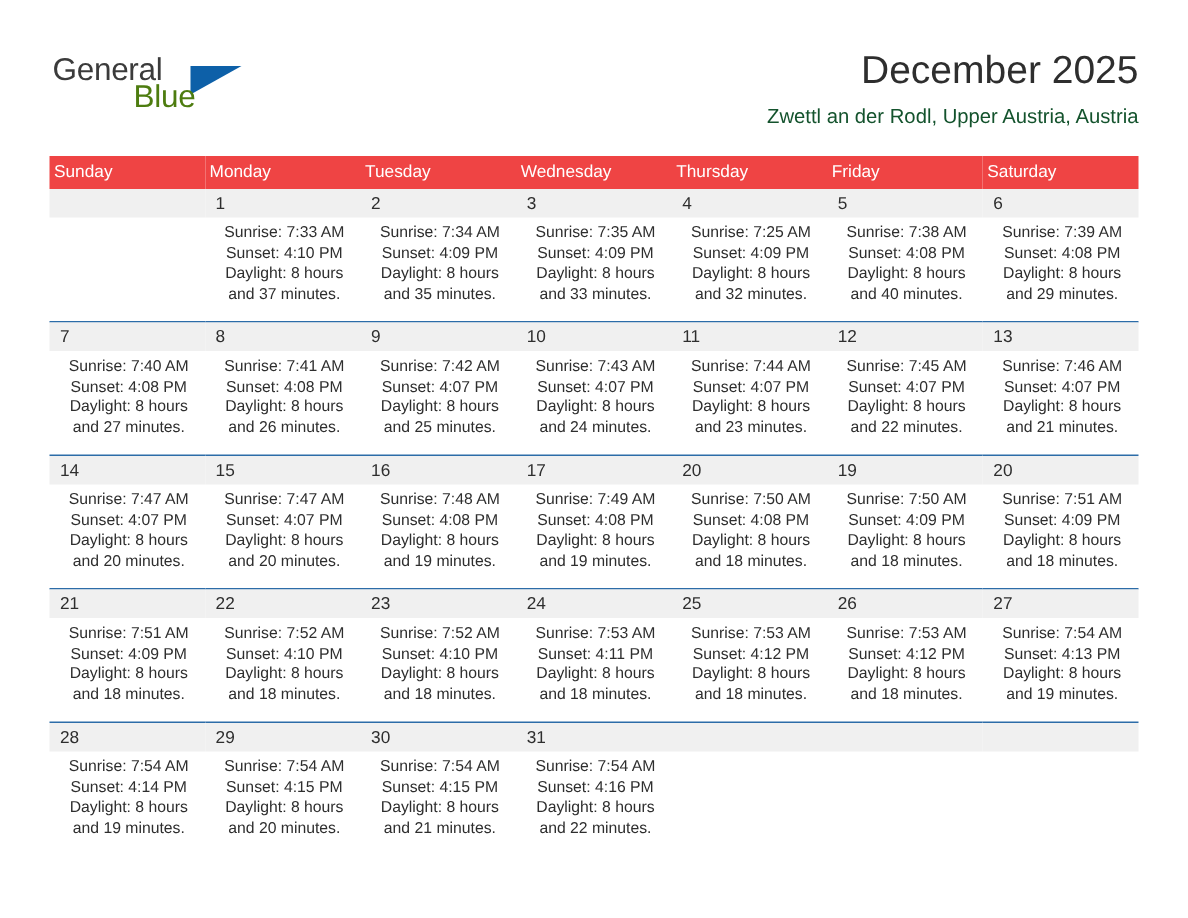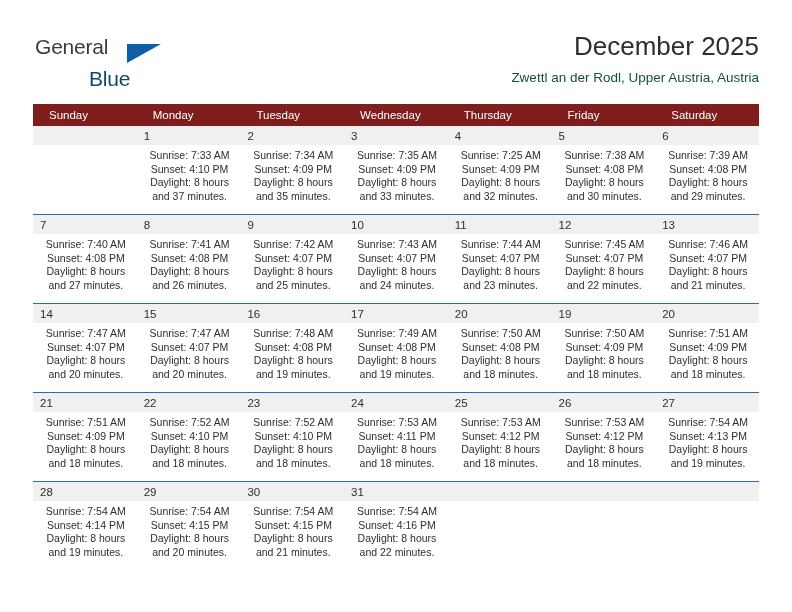--- a/index.html
+++ b/index.html
@@ -41,24 +41,24 @@
     left: 2px;
     top: 0px;
     font-size: 21px;
     line-height: 25px;
     color: #3b3b3b;
     letter-spacing: -0.2px;
   }
   .brand-blue {
     position: absolute;
     left: 56px;
-    top: 32px;
+    top: 18px;
     font-size: 21px;
     line-height: 25px;
-    color: #0c4a6e;
+    color: #4d7c0f;
     letter-spacing: -0.2px;
   }
   .brand-triangle {
     position: absolute;
     left: 94px;
     top: 10px;
     width: 0;
     height: 0;
     border-left: 34px solid #0d60a8;
     border-bottom: 19px solid transparent;
@@ -89,26 +89,26 @@
   
   .calendar {
     position: absolute;
     left: 33px;
     top: 104px;
     width: 726px;
     border-collapse: collapse;
     table-layout: fixed;
   }
   .calendar th {
-    background: #7f1d1d;
+    background: #ef4444;
     color: #ffffff;
     font-size: 11.5px;
     font-weight: normal;
     text-align: left;
-    padding: 5px 0 5px 16px;
+    padding: 5px 0 5px 3px;
     height: 11px;
     border: none;
   }
   .week-row td {
     padding: 0;
     vertical-align: top;
     border-top: 1.5px solid #2c6ca8;
     background: #ffffff;
   }
   .week-row:first-of-type td {
@@ -226,21 +226,21 @@
               </div>
             </div>
           </td>
           <td>
             <div class="cell">
               <div class="daynum-band">5</div>
               <div class="cell-body">
                 <div>Sunrise: 7:38 AM</div>
                 <div>Sunset: 4:08 PM</div>
                 <div>Daylight: 8 hours</div>
-                <div>and 30 minutes.</div>
+                <div>and 40 minutes.</div>
               </div>
             </div>
           </td>
           <td>
             <div class="cell">
               <div class="daynum-band">6</div>
               <div class="cell-body">
                 <div>Sunrise: 7:39 AM</div>
                 <div>Sunset: 4:08 PM</div>
                 <div>Daylight: 8 hours</div>

